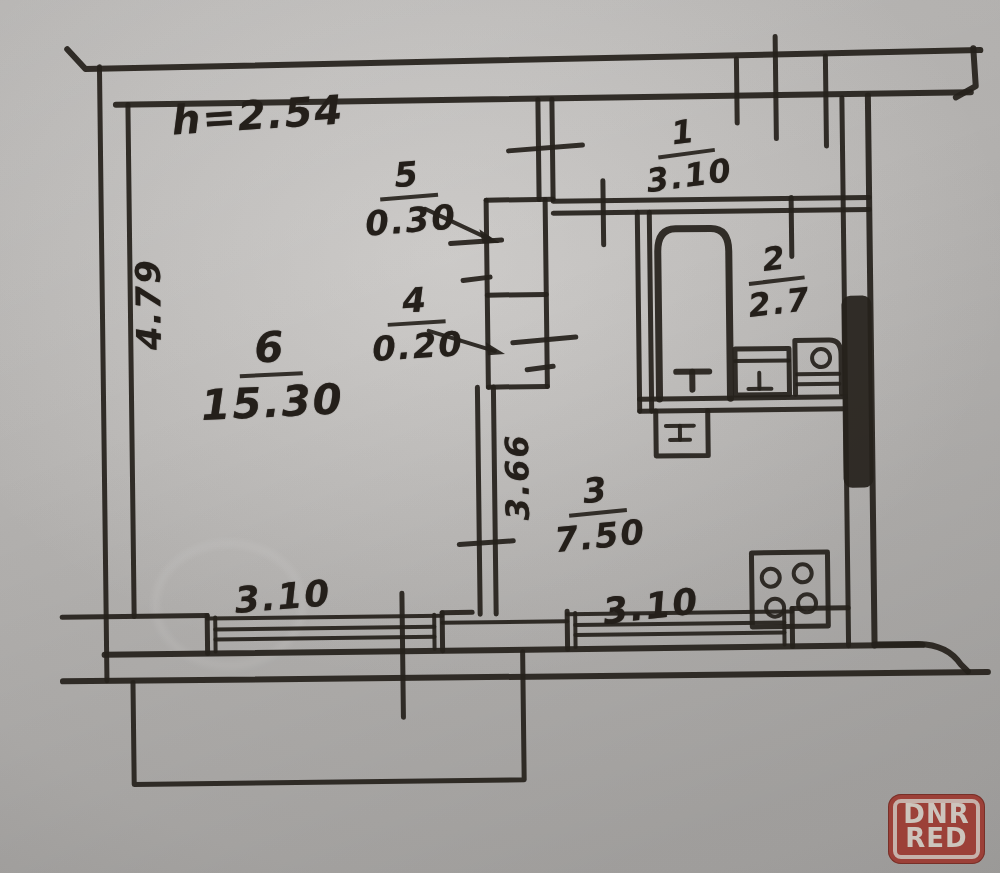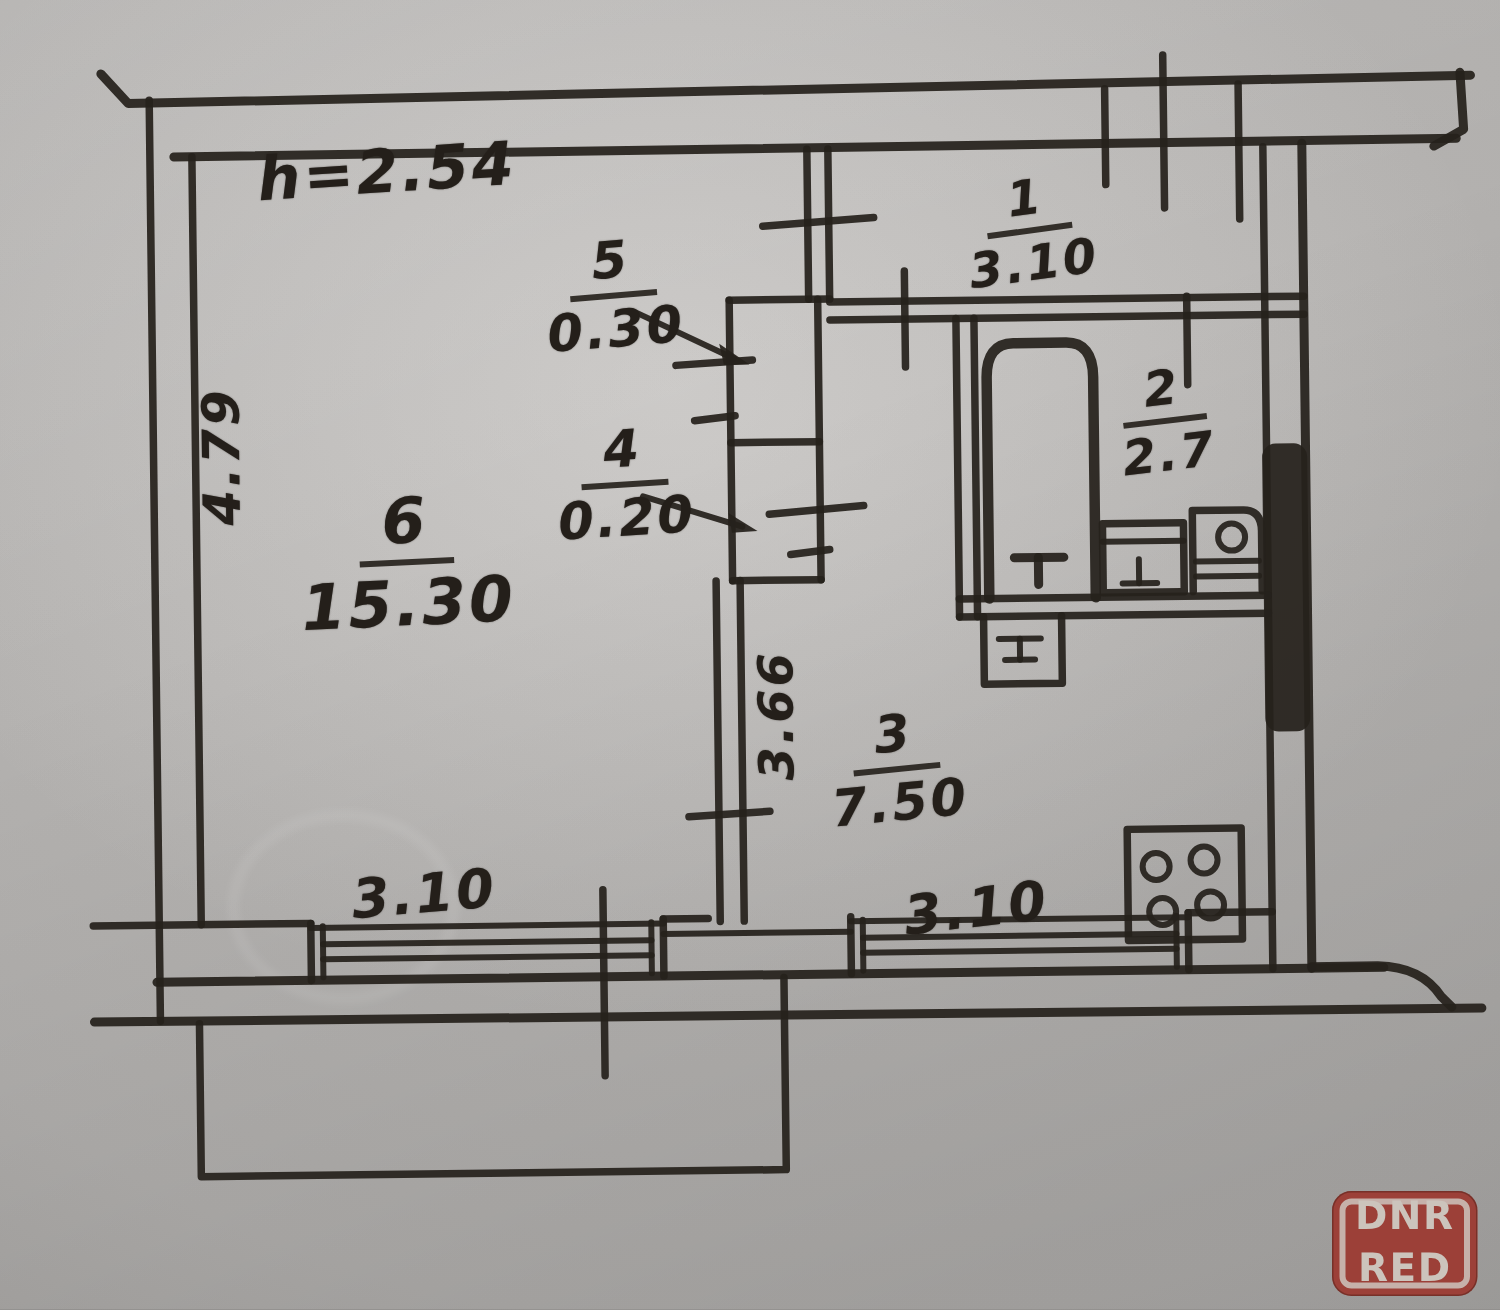--- a/index.html
+++ b/index.html
@@ -32,23 +32,23 @@
   .frac .den{margin-top:1px;}
   
   .wm{
     position:absolute;left:888px;top:794px;width:97px;height:70px;
     background:#9c4038;border-radius:13px;box-sizing:border-box;padding:5px;
     box-shadow:0 0 0 1px rgba(90,35,28,.55) inset;
   }
   .wm-inner{
     width:100%;height:100%;box-sizing:border-box;
     border:4px solid rgba(206,198,190,.85);border-radius:8px;
-    display:flex;flex-direction:column;align-items:center;justify-content:center;
+    display:flex;flex-direction:column;align-items:center;
     color:#ccc4bc;font-weight:bold;font-size:26px;line-height:.92;
-    letter-spacing:1px;font-family:"DejaVu Sans", sans-serif;gap:11px;
+    letter-spacing:1px;font-family:"DejaVu Sans", sans-serif;
   }
 </style>
 </head>
 <body>
 
 <div class="photo">
   <div class="smudge"></div>
 
   <div class="plan">
     <svg width="1000" height="873" viewBox="0 0 1000 873">

